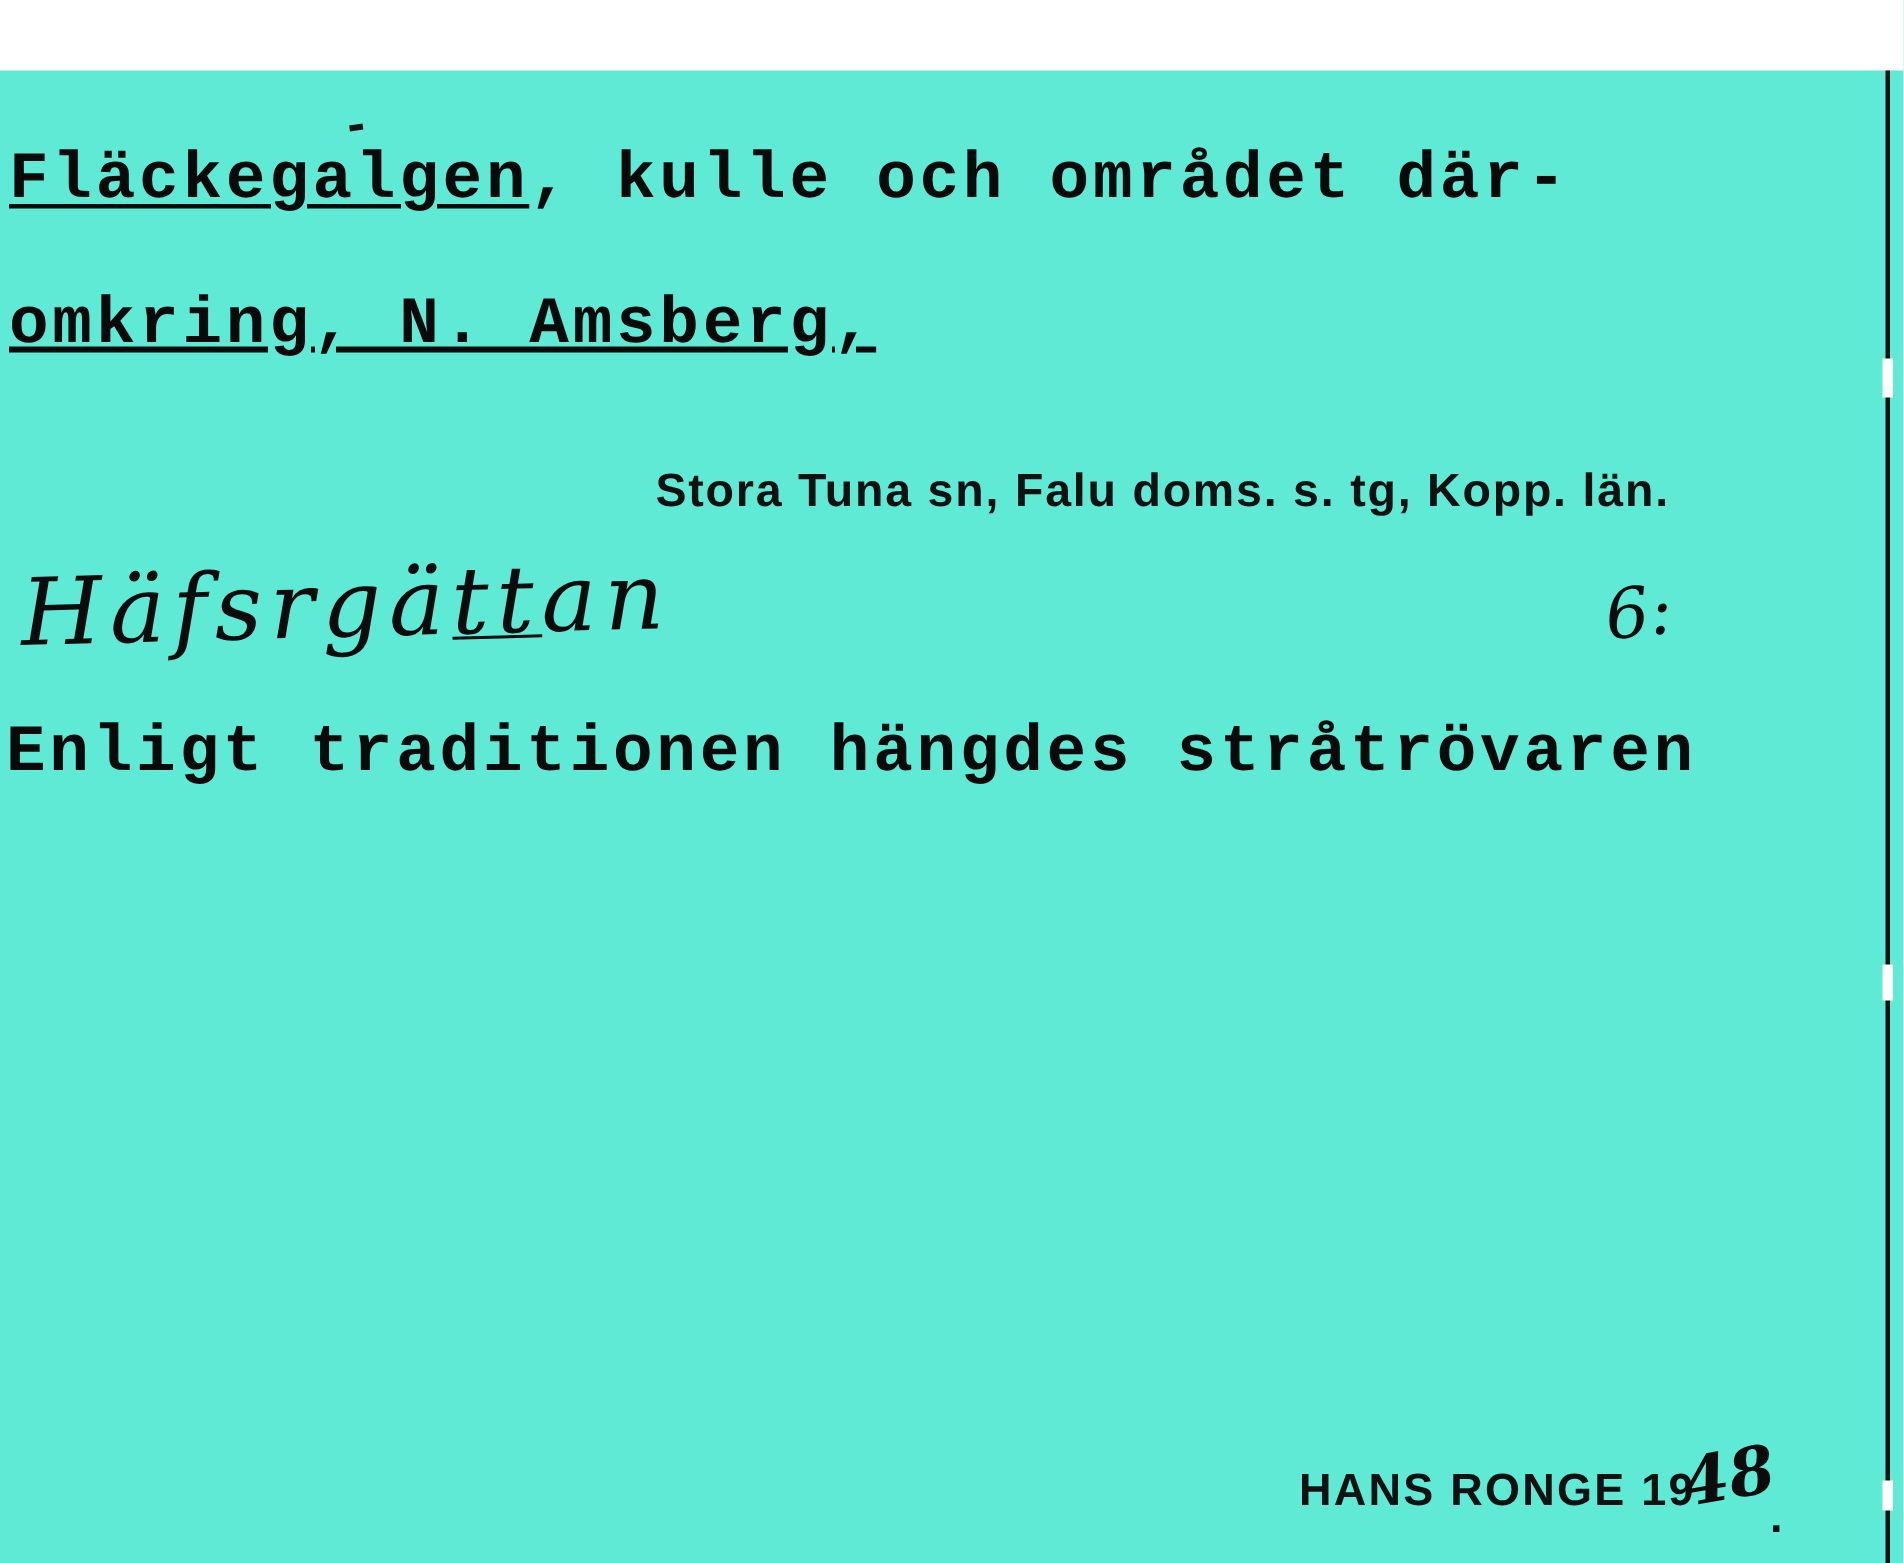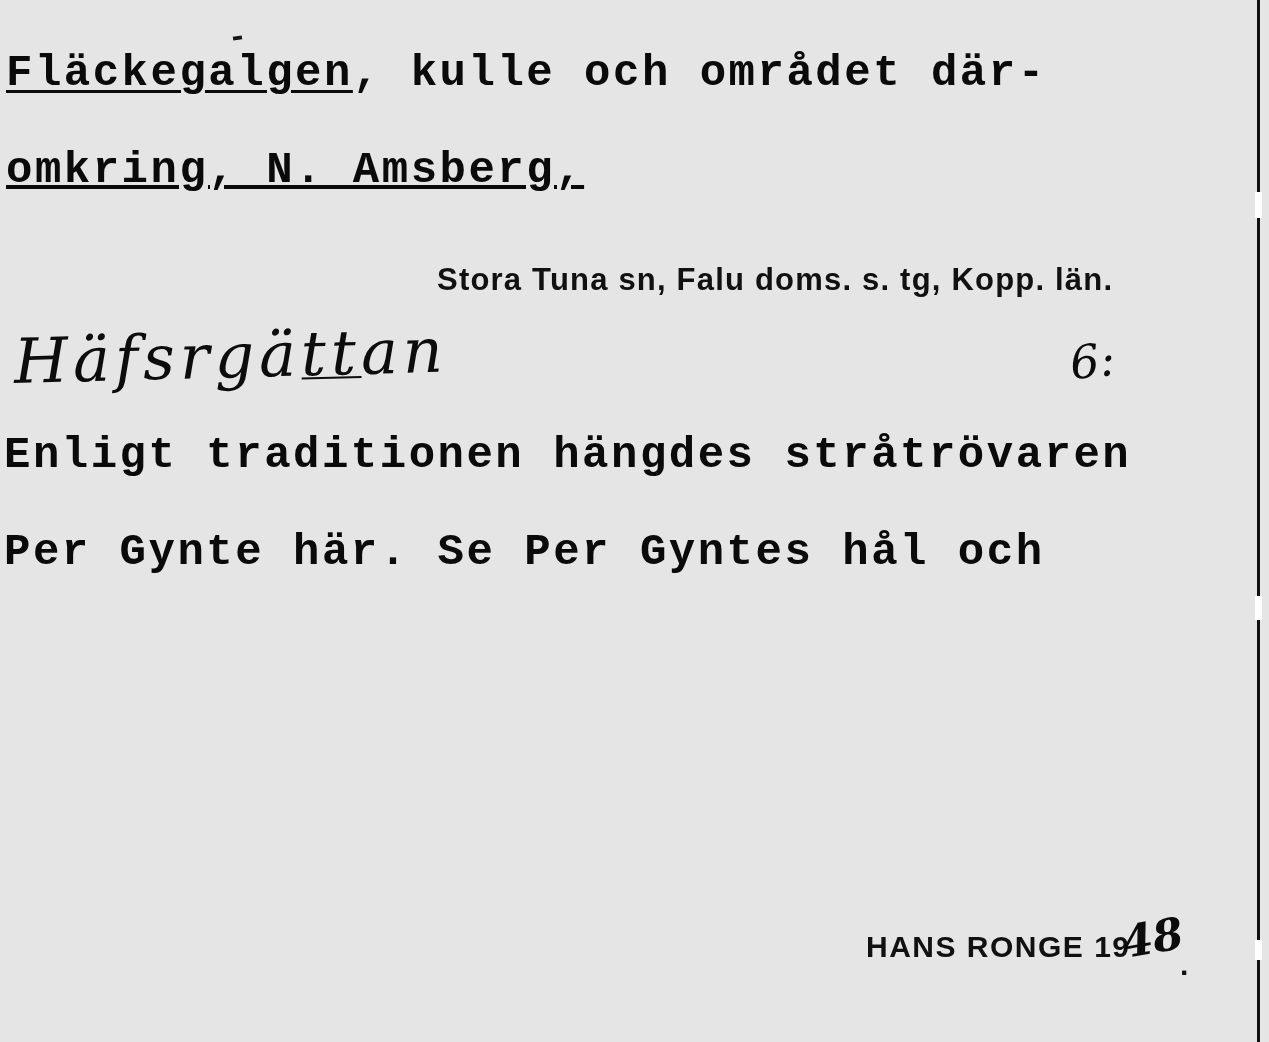--- a/index.html
+++ b/index.html
@@ -12,21 +12,22 @@
     height: 1042px;
     overflow: hidden;
     font-family: "Liberation Mono", "DejaVu Sans Mono", monospace;
     color: #000000;
     position: relative;
   }
 
   .card {
     position: absolute;
     inset: 0;
-    background: #e5e5e5;
+    background: #5eead4;
+    margin-top: 47px;
   }
 
   
   .right-rule {
     position: absolute;
     top: 0;
     right: 9px;
     width: 3px;
     height: 1042px;
     background: #111111;
@@ -169,19 +170,18 @@
 
   <div class="typed headline-2">omkring, N. Amsberg,</div>
 
   <div class="parish">Stora Tuna sn, Falu doms. s. tg, Kopp. län.</div>
 
   <div class="hand hand-word"><span>H</span><span>äfsrgä</span><span class="u">tt</span><span>an</span></div>
 
   <div class="hand hand-number">6:</div>
 
   <div class="typed body-1">Enligt traditionen hängdes stråtrövaren</div>
-  <div class="typed body-2">Per Gynte här. Se Per Gyntes hål och</div>
 
   <div class="signature">HANS RONGE 19</div>
   <div class="sig-year">48</div>
   <div class="sig-dot">.</div>
 
 </div>
 
 </body></html>

